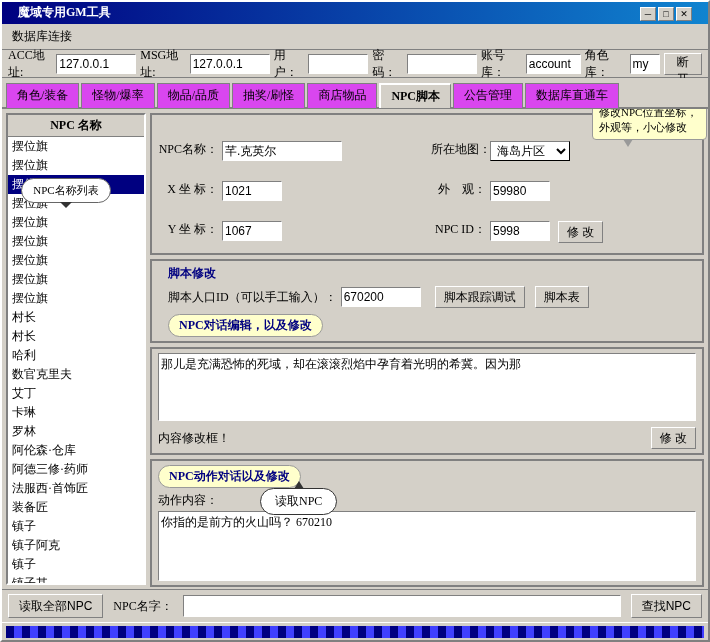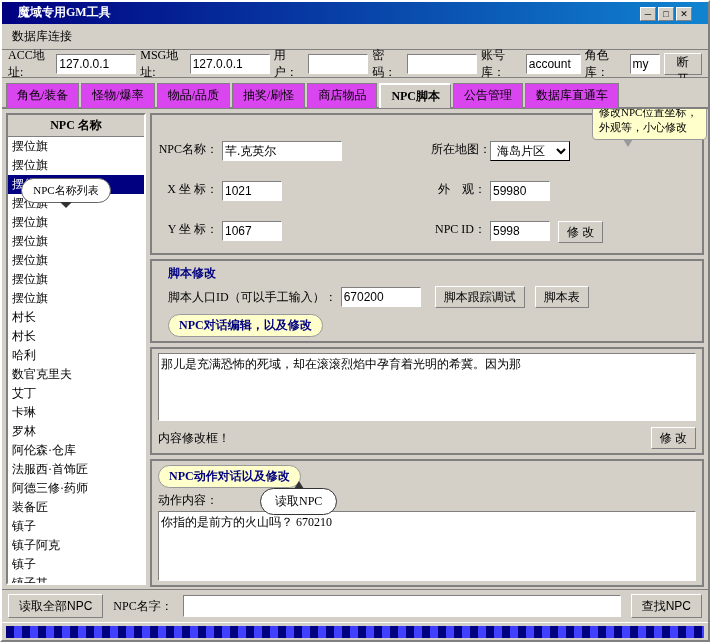--- a/index.html
+++ b/index.html
@@ -427,22 +427,22 @@
           <div class="npc-item">摆位旗</div>
           <div class="npc-item">摆位旗</div>
           <div class="npc-item">村长</div>
           <div class="npc-item">村长</div>
           <div class="npc-item">哈利</div>
           <div class="npc-item">数官克里夫</div>
           <div class="npc-item">艾丁</div>
           <div class="npc-item">卡琳</div>
           <div class="npc-item">罗林</div>
           <div class="npc-item">阿伦森·仓库</div>
+          <div class="npc-item">阿德三修·药师</div>
           <div class="npc-item">法服西·首饰匠</div>
-          <div class="npc-item">阿德三修·药师</div>
           <div class="npc-item">装备匠</div>
           <div class="npc-item">镇子</div>
           <div class="npc-item">镇子阿克</div>
           <div class="npc-item">镇子</div>
           <div class="npc-item">镇子其</div>
 
         </div>
       </div>
 
       <div class="callout callout-npc-list" style="top:65px; left:15px; width:90px; border-radius:20px; border:1px solid #666;">

